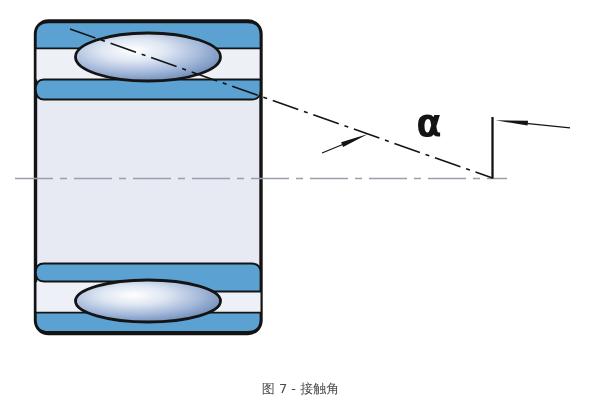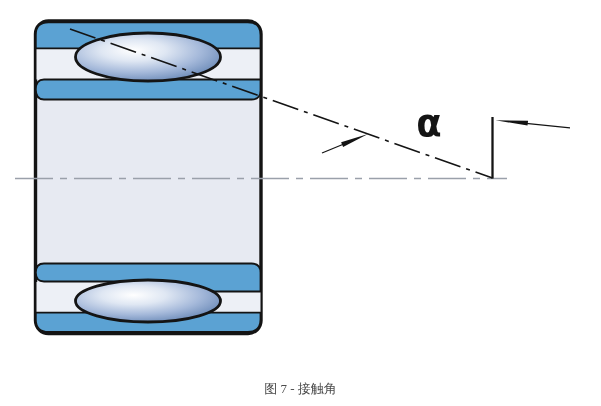--- a/index.html
+++ b/index.html
@@ -31,21 +31,20 @@
   .alpha{
     font-family:"DejaVu Sans","Liberation Sans",sans-serif;
     font-weight:bold;font-size:37px;
     fill:var(--outline,#141414);
   }
   .caption{
     position:absolute;left:0;right:0;top:380px;
     text-align:center;
     font-size:13px;
     color:var(--caption-text,#4b4b4b);
-    font-family:Liberation Serif, serif;
   }
 </style>
 </head>
 <body>
 
 <div class="screen">
   <svg width="601" height="406" viewBox="0 0 601 406">
     <defs>
       <radialGradient id="ballGrad" cx="0.40" cy="0.36" r="0.80">
         <stop offset="0" stop-color="#ffffff"></stop>

